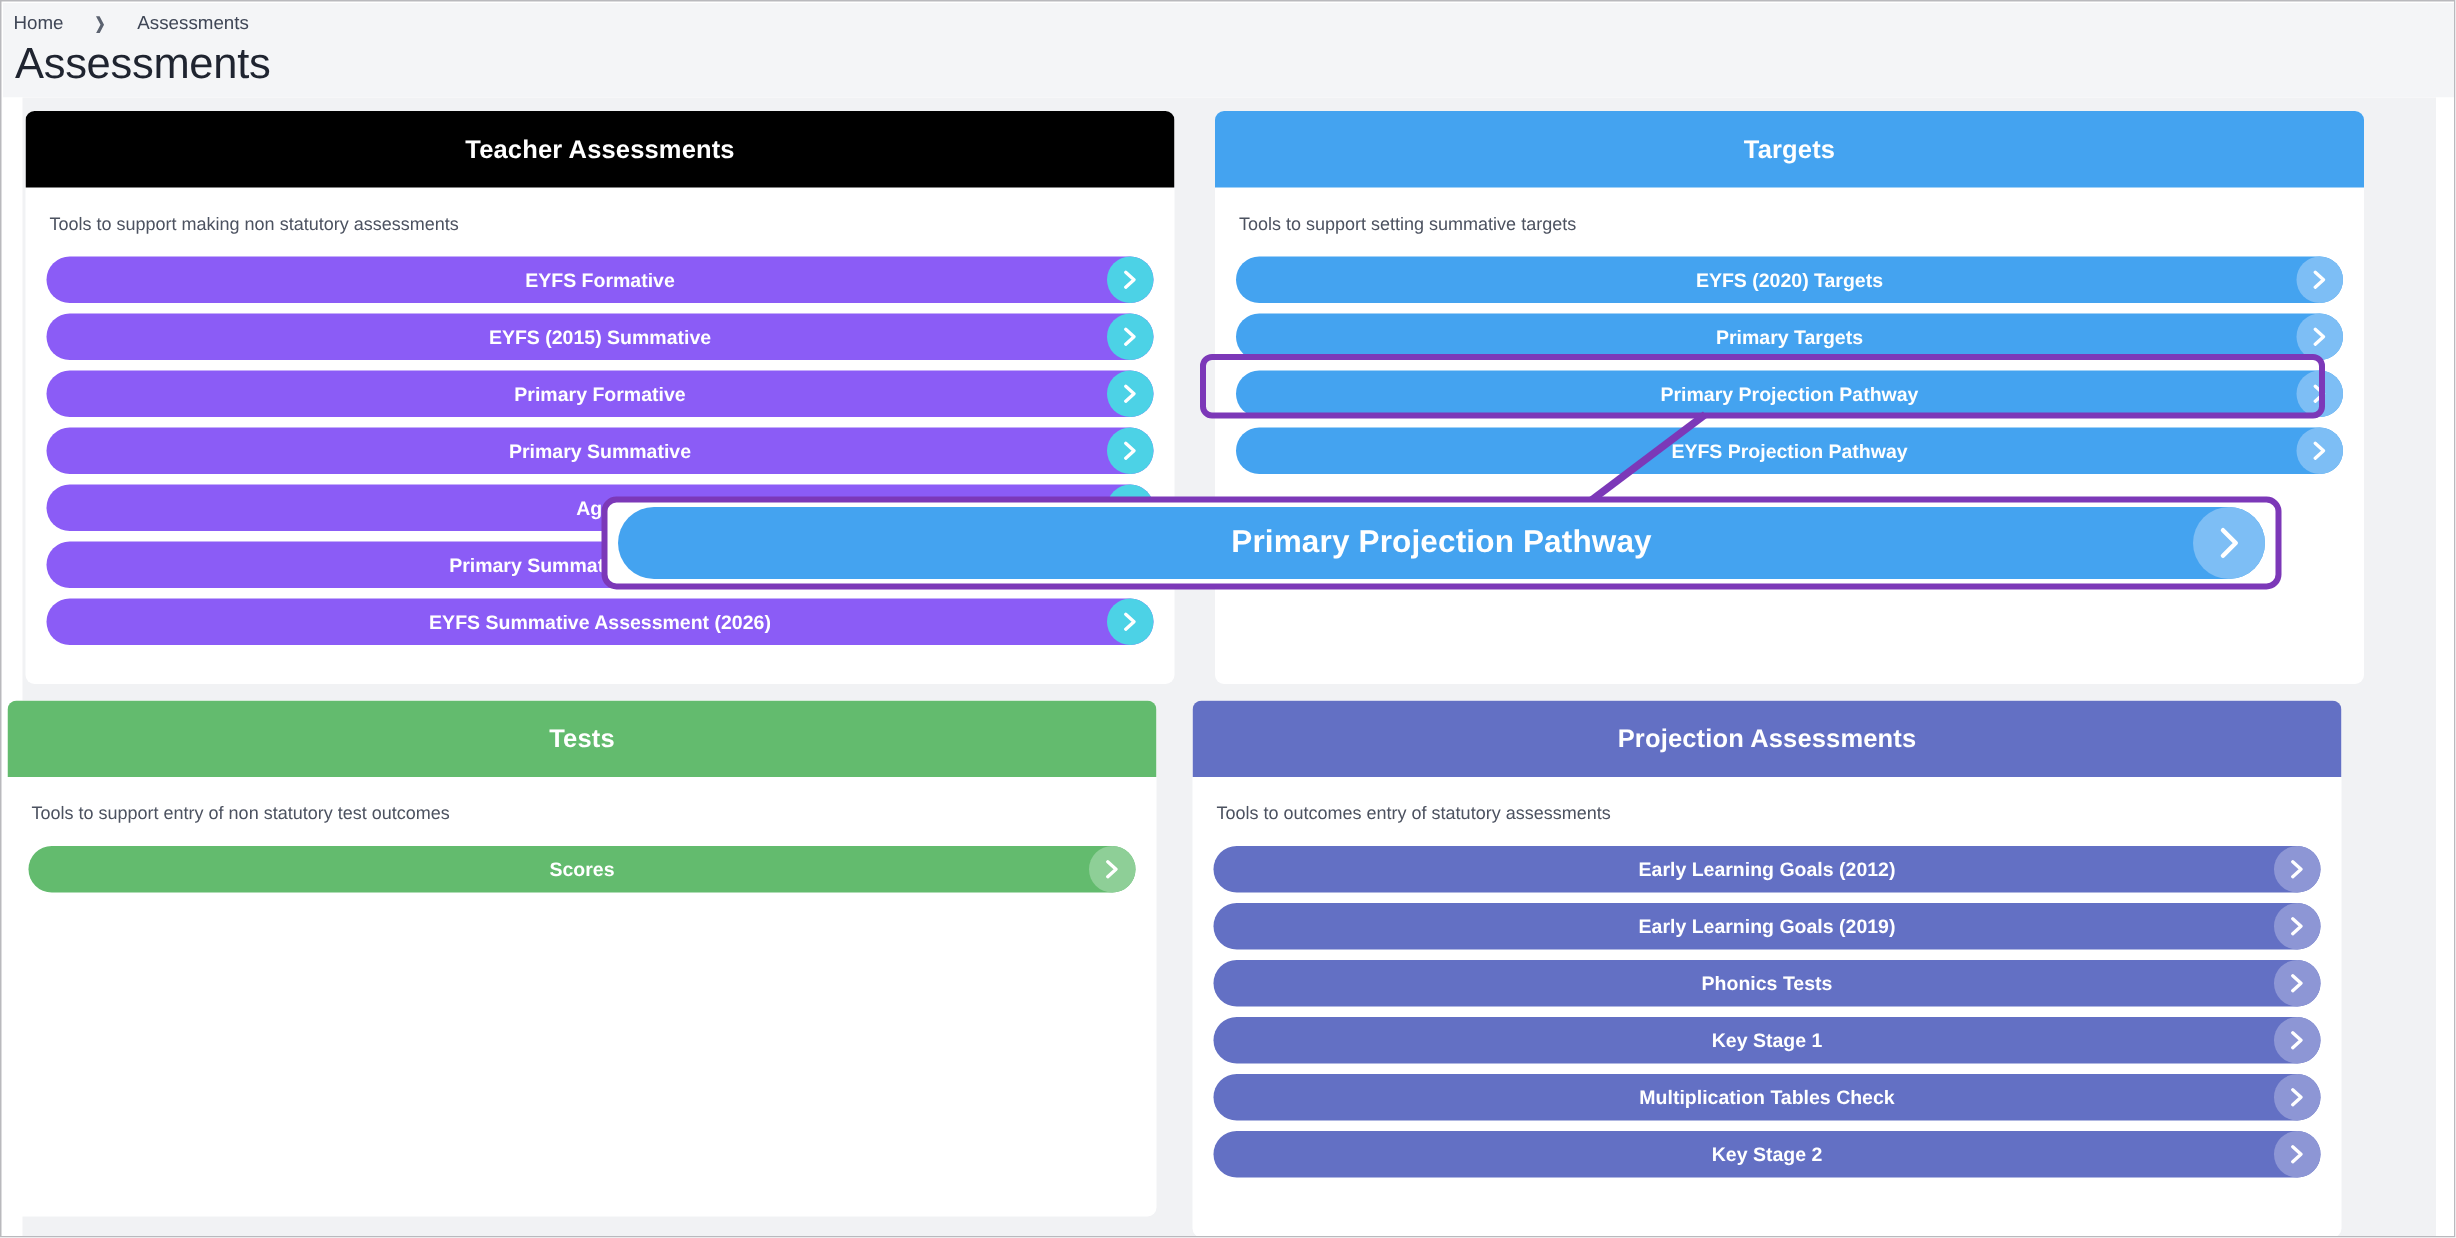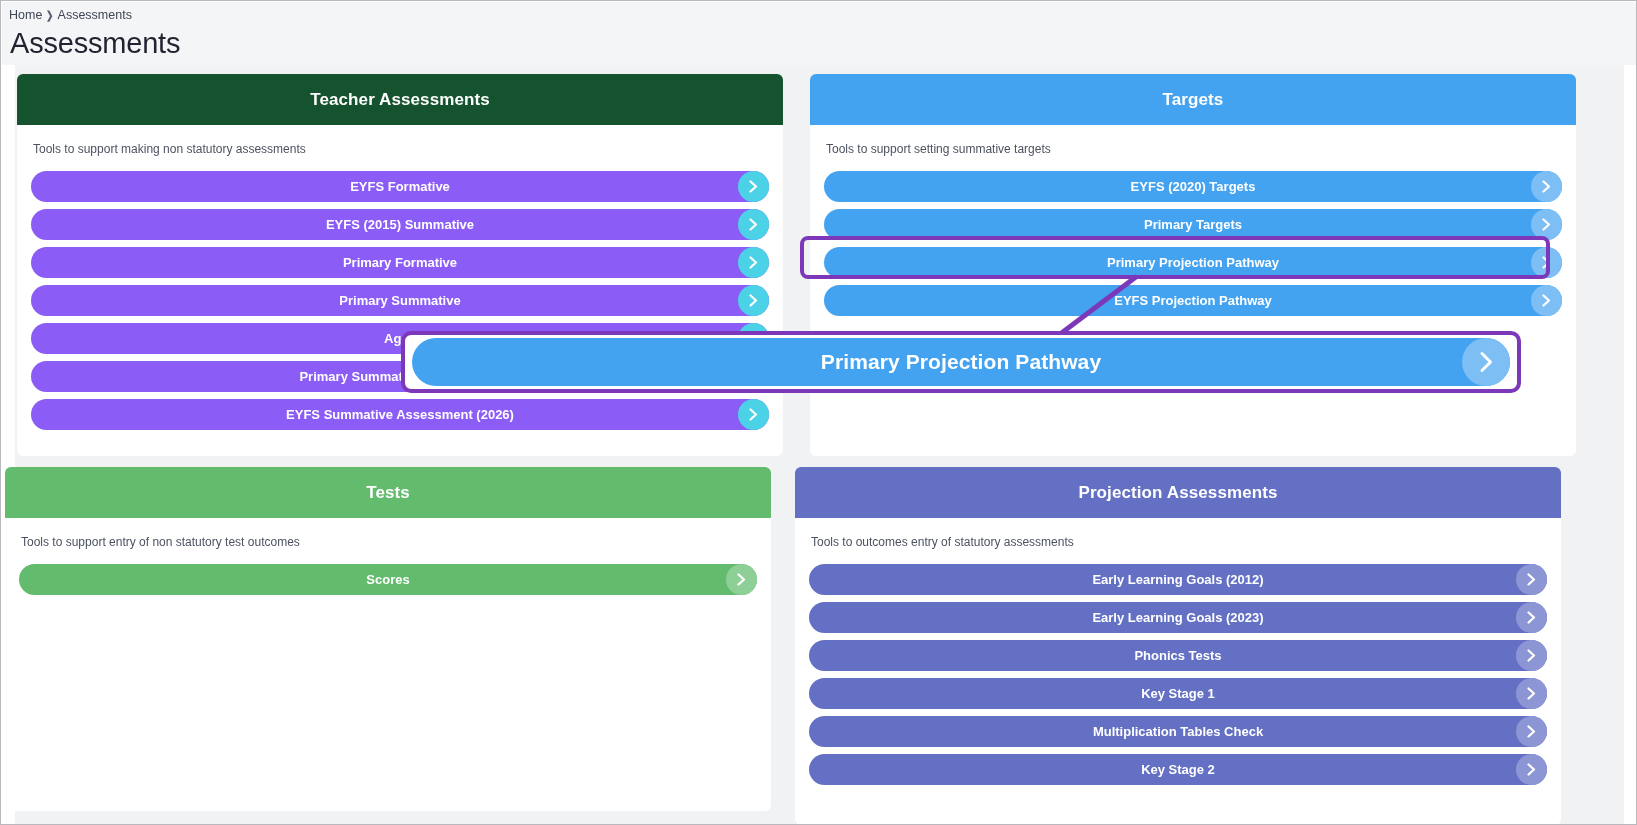--- a/index.html
+++ b/index.html
@@ -18,21 +18,21 @@
   }
 
   
   .top-strip {
     position: absolute; left: 1px; top: 1px;
     width: 1635px; height: 63px;
     background: #f4f5f7;
   }
   .breadcrumb {
     position: absolute; left: 7px; top: 6px;
-    display: flex; align-items: center; gap: 3px;
+    display: flex; align-items: center; gap: 20px;
     font-size: 12.5px; color: #4a5060;
   }
   .crumb { color: #3f4656; }
   .crumb-sep {
     font-size: 11px; color: #5b6270; font-weight: 700;
     transform: scaleX(0.8);
   }
   .page-title {
     position: absolute; left: 8px; top: 25px;
     font-size: 29px; font-weight: 400; color: #1f2430;
@@ -157,21 +157,21 @@
       <span class="crumb-sep">❯</span>
       <span class="crumb">Assessments</span>
     </div>
     <div class="page-title">Assessments</div>
   </div>
 
   <div class="content">
     <div class="grid-rail"></div>
 
     <div class="panel" style="left:15px; top:9px; width:766px; height:382px;">
-      <div class="panel-head" style="background:#14532d;">Teacher Assessments</div>
+      <div class="panel-head" style="background:#000000;">Teacher Assessments</div>
       <div class="panel-body">
         <div class="panel-sub">Tools to support making non statutory assessments</div>
 
         <div class="pill teal">
           <span>EYFS Formative</span>
           <span class="chev">
             <svg width="9" height="13" viewBox="0 0 9 13">
                 <path d="M1.5 1.5 L7 6.5 L1.5 11.5" stroke="#ffffff" stroke-width="2.2" fill="none" stroke-linecap="round" stroke-linejoin="round"></path>
               </svg>
           </span>
@@ -300,21 +300,21 @@
         <div class="pill indigo">
           <span>Early Learning Goals (2012)</span>
           <span class="chev">
             <svg width="9" height="13" viewBox="0 0 9 13">
                 <path d="M1.5 1.5 L7 6.5 L1.5 11.5" stroke="#ffffff" stroke-width="2.2" fill="none" stroke-linecap="round" stroke-linejoin="round"></path>
               </svg>
           </span>
         </div>
 
         <div class="pill indigo">
-          <span>Early Learning Goals (2023)</span>
+          <span>Early Learning Goals (2019)</span>
           <span class="chev">
             <svg width="9" height="13" viewBox="0 0 9 13">
                 <path d="M1.5 1.5 L7 6.5 L1.5 11.5" stroke="#ffffff" stroke-width="2.2" fill="none" stroke-linecap="round" stroke-linejoin="round"></path>
               </svg>
           </span>
         </div>
 
         <div class="pill indigo">
           <span>Phonics Tests</span>
           <span class="chev">

